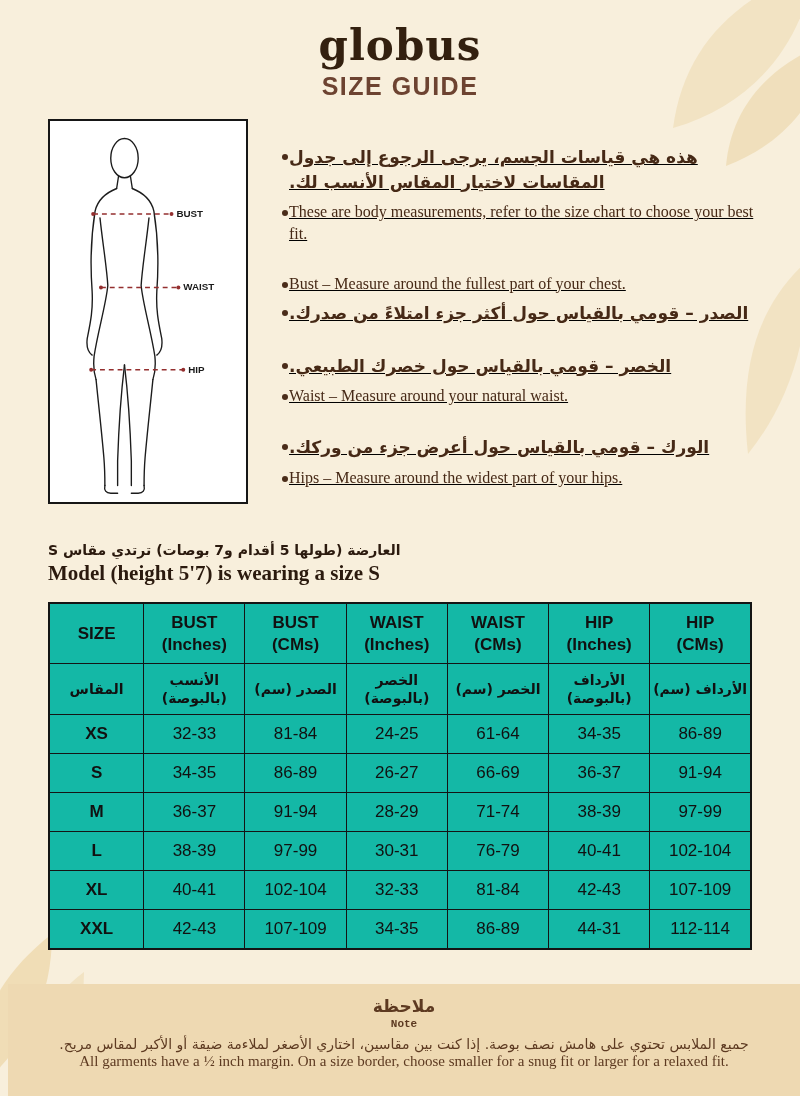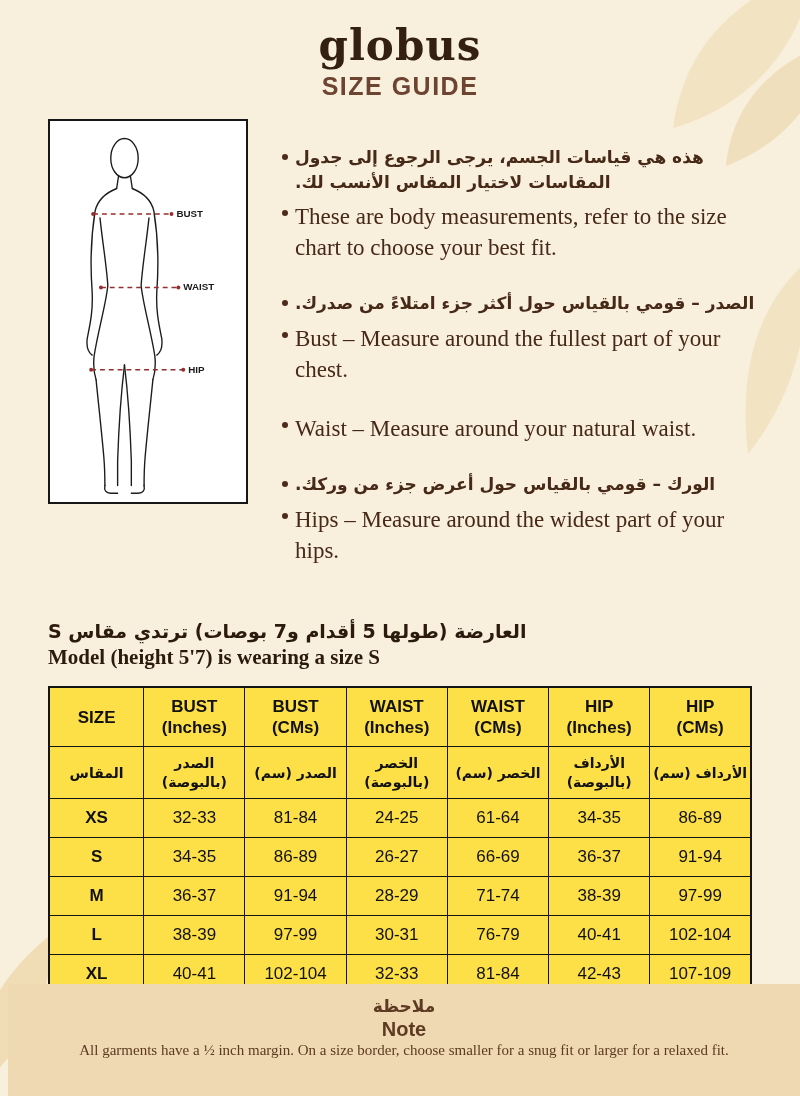--- a/index.html
+++ b/index.html
@@ -51,68 +51,68 @@
   }
   .diagram-box {
     flex: none;
     width: 200px;
     height: 385px;
     background: #ffffff;
     border: 2px solid #161616;
   }
   .instructions { flex: 1; padding-top: 26px; }
   .instr-group { margin-bottom: 28px; }
-  .instr-line { display: flex; gap: 7px; margin-bottom: 7px; }
+  .instr-line { display: flex; gap: 1px; margin-bottom: 7px; text-decoration: underline; }
   .dot {
     flex: none;
     width: 6px; height: 6px;
     border-radius: 50%;
     background: #4a2c19;
     margin-top: 9px;
   }
   .instr-ar {
     direction: rtl;
     text-align: left;
     font-family: "DejaVu Sans", sans-serif;
     font-size: 17px;
     font-weight: 600;
     color: #462916;
     line-height: 1.45;
   }
   .instr-en {
     font-family: "Liberation Serif", "DejaVu Serif", serif;
-    font-size: 23px;
+    font-size: 16px;
     color: #462916;
     line-height: 1.35;
   }
 
   
   .model-note { margin: 26px 48px 0 48px; }
   .model-note .mn-ar {
     direction: rtl;
     text-align: left;
     font-family: "DejaVu Sans", sans-serif;
     font-weight: 600;
-    font-size: 19px;
+    font-size: 14px;
     color: #2b1a0e;
     margin-bottom: 3px;
   }
   .model-note .mn-en {
     font-family: "Liberation Serif", "DejaVu Serif", serif;
     font-weight: 600;
     font-size: 21px;
     color: #2b1a0e;
   }
 
   
   .size-table {
     margin: 16px 48px 0 48px;
     width: 704px;
     border-collapse: collapse;
-    background: #fde047;
+    background: #14b8a6;
     border: 2px solid #141414;
     table-layout: fixed;
   }
   .size-table col.c-size { width: 13.5%; }
   .size-table th, .size-table td {
     border: 1.6px solid #141414;
     text-align: center;
     vertical-align: middle;
     color: #111111;
   }
@@ -151,23 +151,23 @@
     z-index: 2;
   }
   .note-title-ar {
     direction: rtl;
     font-family: "DejaVu Sans", sans-serif;
     font-weight: 800;
     font-size: 17px;
     color: #5d3a21;
   }
   .note-title-en {
-    font-family: Liberation Sans, sans-serif;
+    font-family: Liberation Mono, monospace;
     font-weight: 800;
-    font-size: 20px;
+    font-size: 11px;
     color: #5d3a21;
     margin-top: 2px;
   }
   .note-body-ar {
     direction: rtl;
     font-family: "DejaVu Sans", sans-serif;
     font-size: 14px;
     font-weight: 500;
     color: #5d3a21;
     margin-top: 6px;
@@ -258,29 +258,33 @@
           </div>
           <div class="instr-line">
             <span class="dot"></span>
             <span class="instr-en">These are body measurements, refer to the size chart to choose your best fit.</span>
           </div>
         </div>
 
         <div class="instr-group">
           <div class="instr-line">
             <span class="dot"></span>
+            <span class="instr-en">Bust – Measure around the fullest part of your chest.</span>
+          </div>
+          <div class="instr-line">
+            <span class="dot"></span>
             <span class="instr-ar" dir="rtl">الصدر – قومي بالقياس حول أكثر جزء امتلاءً من صدرك.</span>
           </div>
-          <div class="instr-line">
-            <span class="dot"></span>
-            <span class="instr-en">Bust – Measure around the fullest part of your chest.</span>
-          </div>
         </div>
 
         <div class="instr-group">
+          <div class="instr-line">
+            <span class="dot"></span>
+            <span class="instr-ar" dir="rtl">الخصر – قومي بالقياس حول خصرك الطبيعي.</span>
+          </div>
           <div class="instr-line">
             <span class="dot"></span>
             <span class="instr-en">Waist – Measure around your natural waist.</span>
           </div>
         </div>
 
         <div class="instr-group">
           <div class="instr-line">
             <span class="dot"></span>
             <span class="instr-ar" dir="rtl">الورك – قومي بالقياس حول أعرض جزء من وركك.</span>
@@ -320,21 +324,21 @@
 (Inches)</th>
             <th class="th-en">WAIST
 (CMs)</th>
             <th class="th-en">HIP
 (Inches)</th>
             <th class="th-en">HIP
 (CMs)</th>
           </tr>
           <tr>
             <th class="th-ar">المقاس</th>
-            <th class="th-ar">الصدر
+            <th class="th-ar">الأنسب
 (بالبوصة)</th>
             <th class="th-ar">الصدر (سم)</th>
             <th class="th-ar">الخصر
 (بالبوصة)</th>
             <th class="th-ar">الخصر (سم)</th>
             <th class="th-ar">الأرداف
 (بالبوصة)</th>
             <th class="th-ar">الأرداف (سم)</th>
           </tr>
         </thead>
@@ -394,16 +398,17 @@
             <td>112-114</td>
           </tr>
         </tbody>
     </table>
 
   </div>
 
   <div class="note-section">
     <div class="note-title-ar" dir="rtl">ملاحظة</div>
     <div class="note-title-en">Note</div>
+    <div class="note-body-ar" dir="rtl">جميع الملابس تحتوي على هامش نصف بوصة. إذا كنت بين مقاسين، اختاري الأصغر لملاءمة ضيقة أو الأكبر لمقاس مريح.</div>
     <div class="note-body-en">All garments have a ½ inch margin. On a size border, choose smaller for a snug fit or larger for a relaxed fit.</div>
   </div>
 
 </div>
 
 </body></html>

